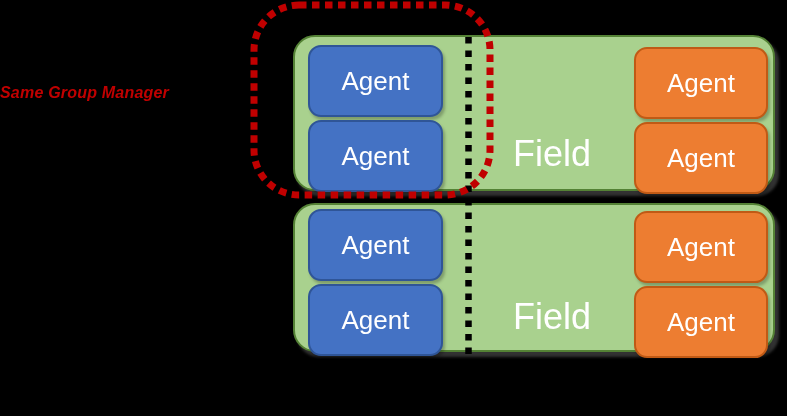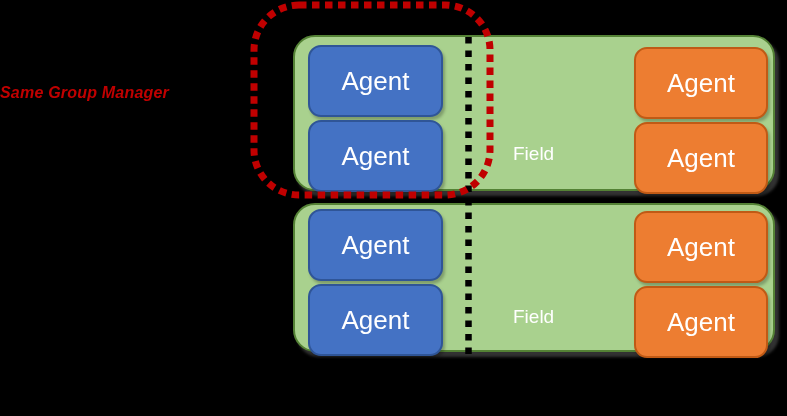--- a/index.html
+++ b/index.html
@@ -35,21 +35,21 @@
     border-radius:22px;
     box-shadow:4px 5px 3px rgba(110,110,110,0.45);
     box-sizing:border-box;
   }
   .field.f1{ top:35px; height:156px; }
   .field.f2{ top:203px; height:149px; }
   .field-label{
     position:absolute;
     left:513px;
     color:#ffffff;
-    font-size:19px;
+    font-size:36px;
     line-height:30px;
   }
   .field-label.f1{ top:139px; }
   .field-label.f2{ top:302px; }
   .agent{
     position:absolute;
     width:135px;
     height:72px;
     border-radius:13px;
     display:flex;

